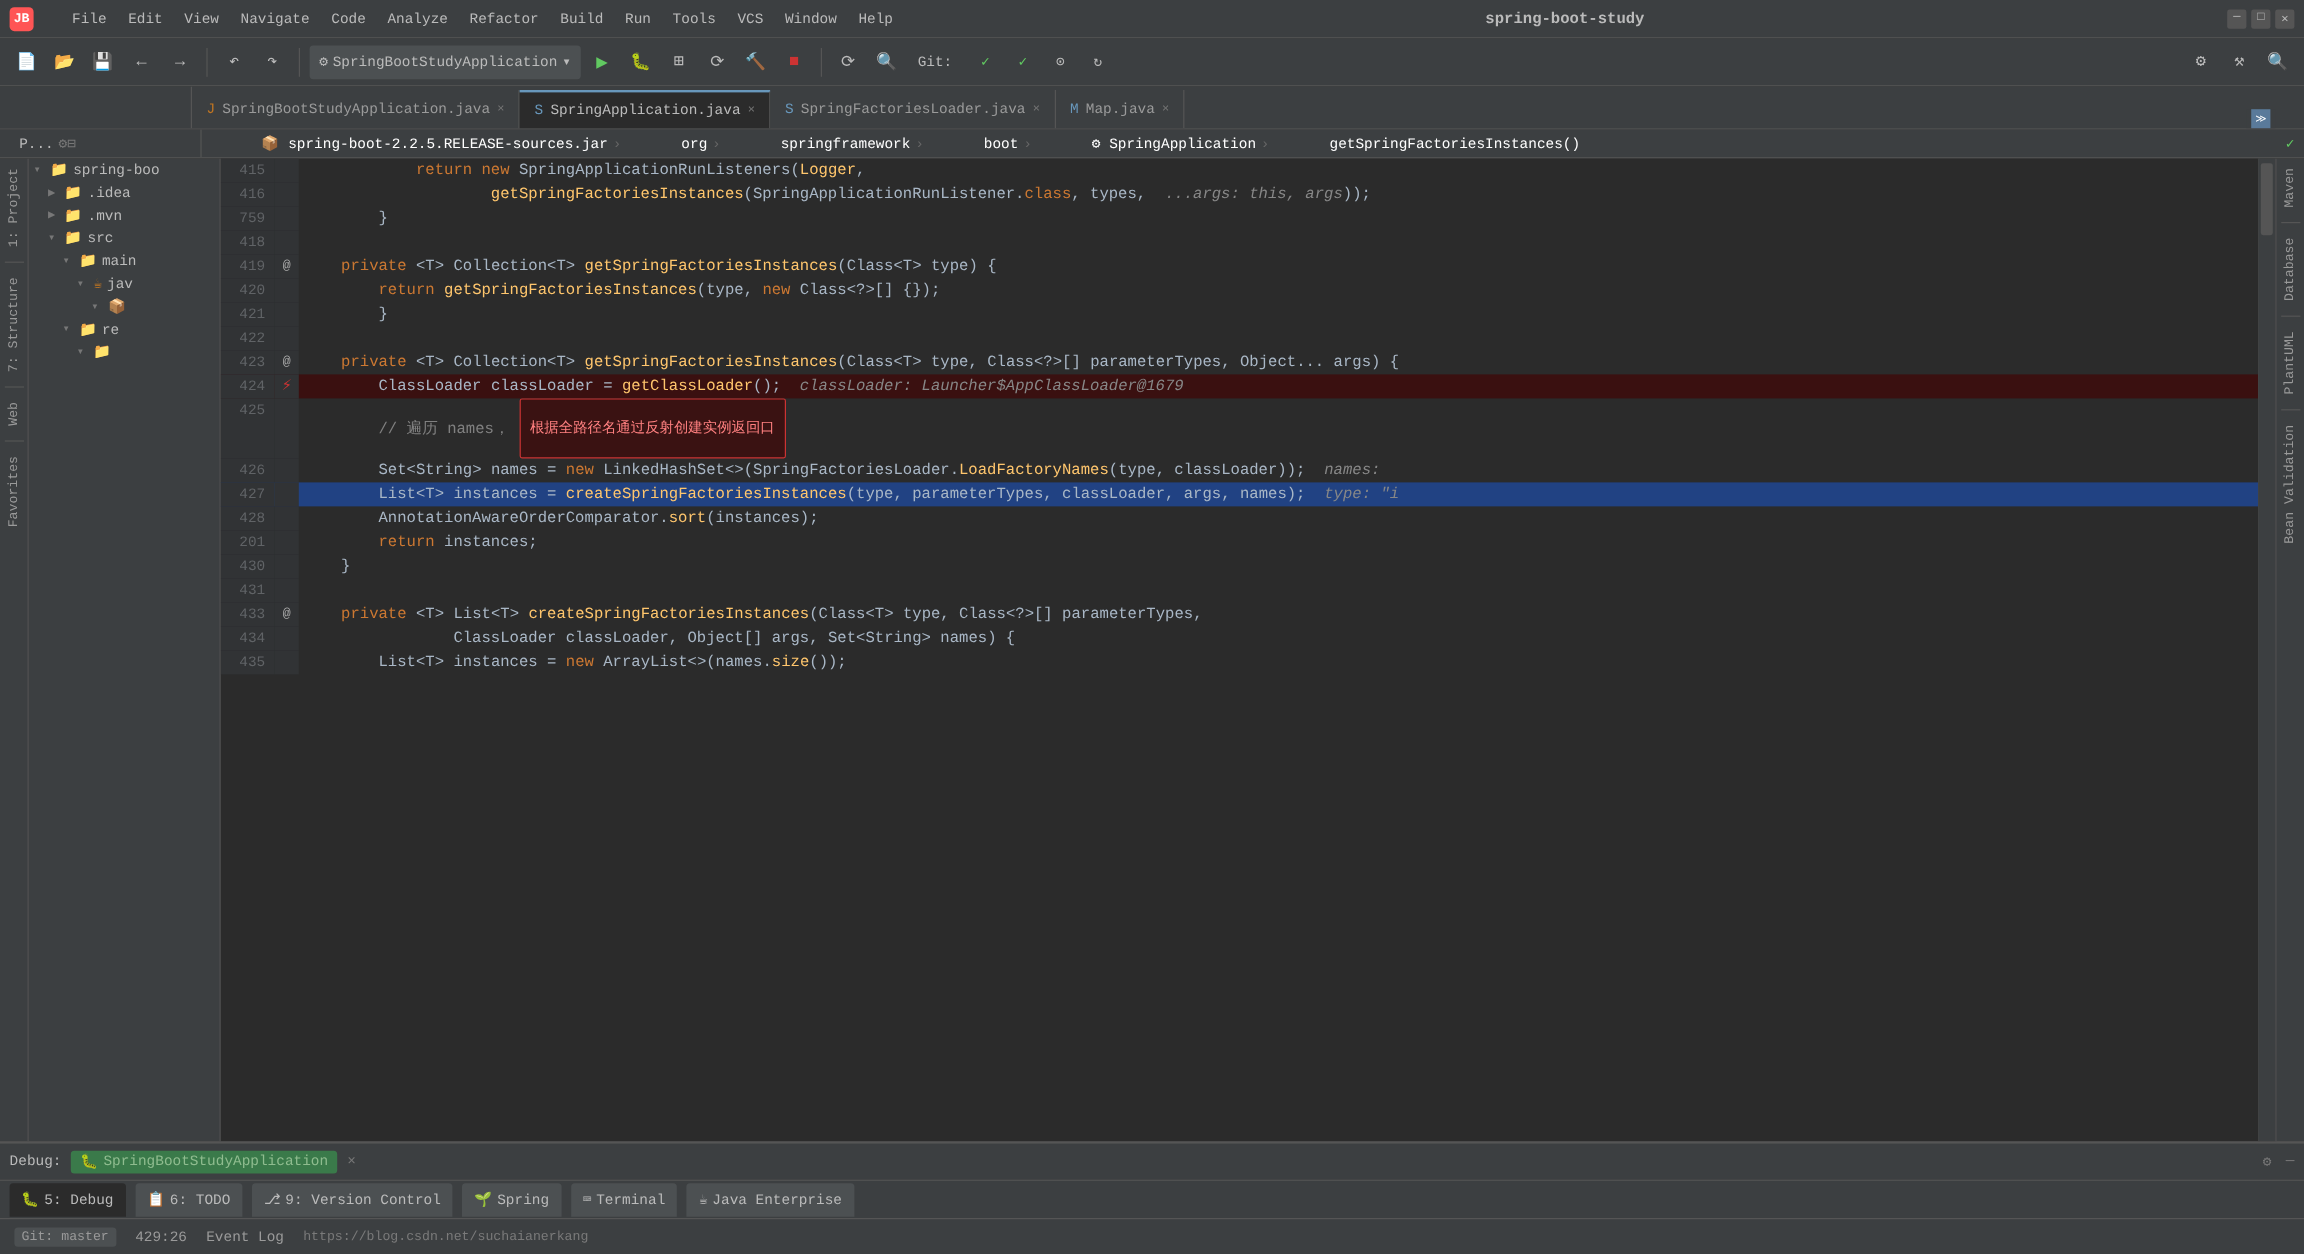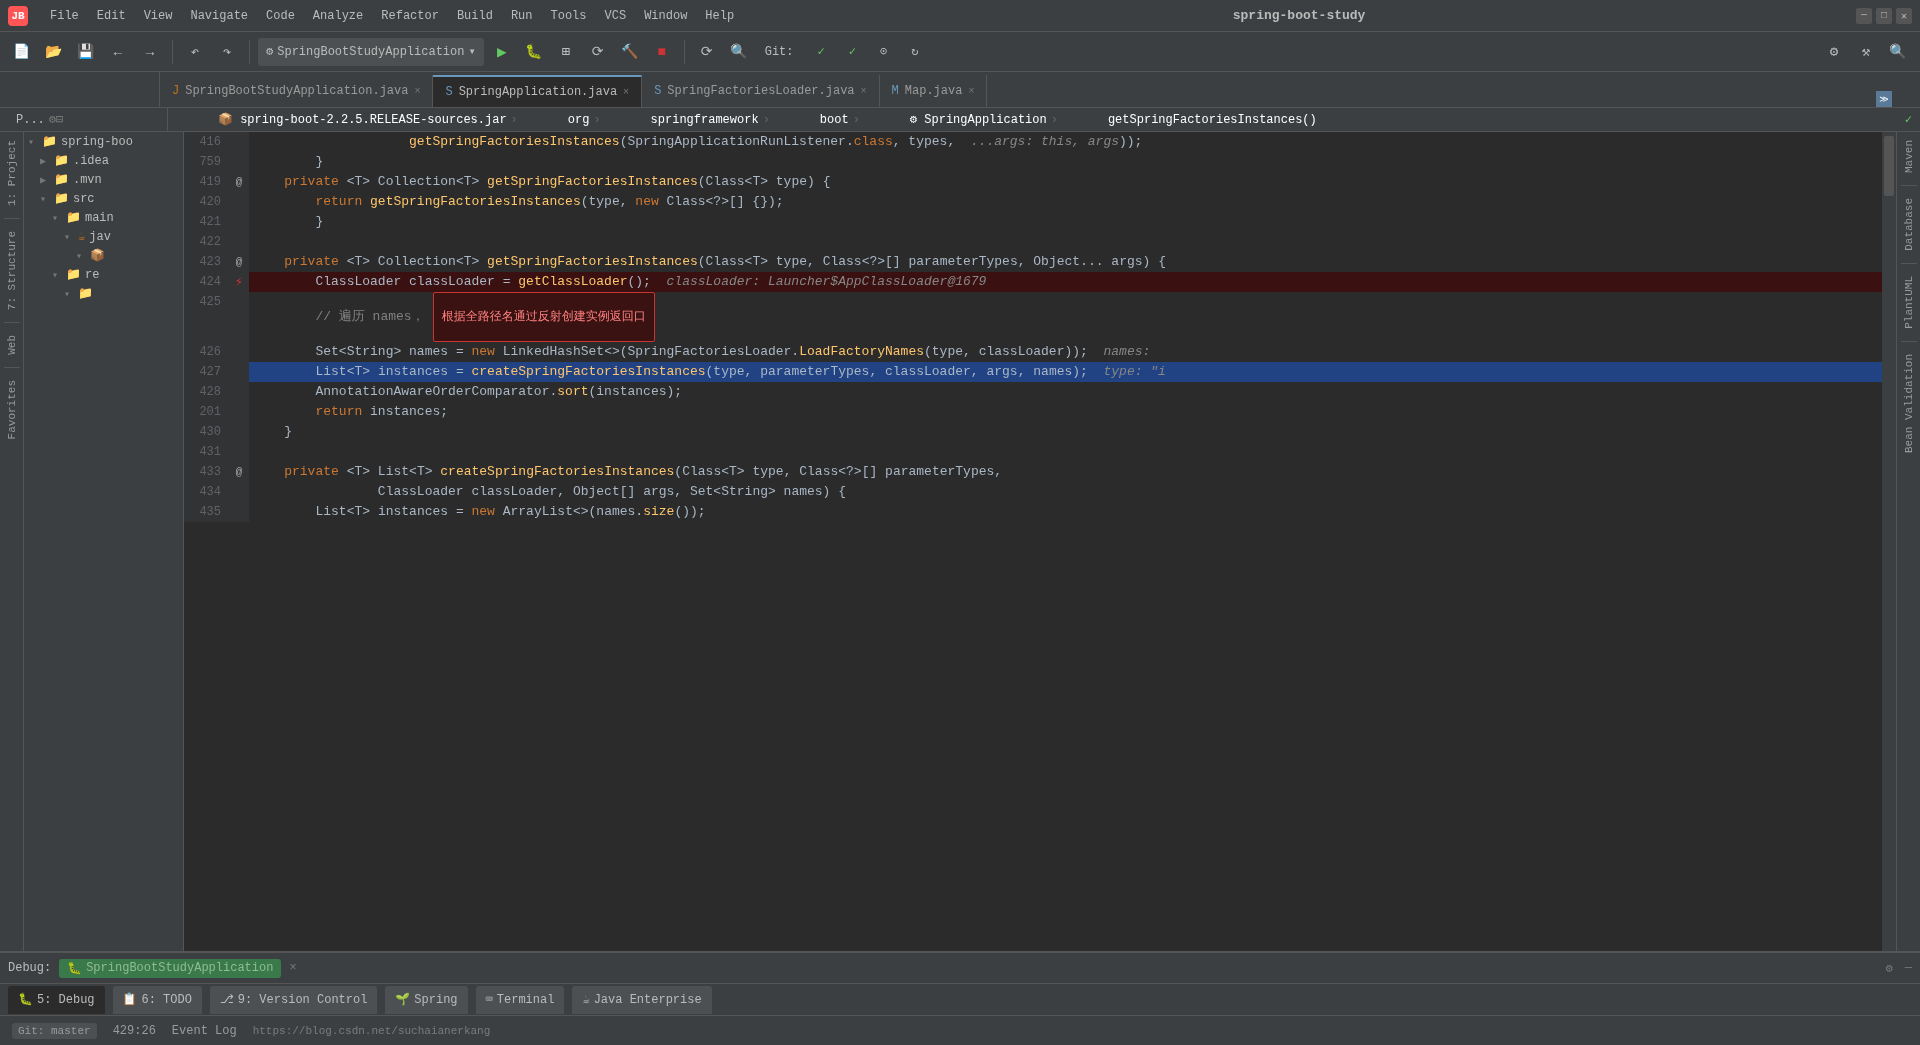--- a/index.html
+++ b/index.html
@@ -13,21 +13,21 @@
       overflow: hidden;
     }
 
     
     #title-bar {
       height: 32px;
       background: #3c3f41;
       display: flex;
       align-items: center;
       padding: 0 8px;
-      gap: 14px;
+      gap: 24px;
       border-bottom: 1px solid #555;
     }
     .title-bar-logo {
       width: 20px; height: 20px;
       background: #ff5555;
       border-radius: 4px;
       display: flex; align-items: center; justify-content: center;
       font-size: 11px; color: white; font-weight: bold;
     }
     .title-bar-menu {
@@ -509,33 +509,43 @@
       <div class="tree-item indent3">
         <span class="tree-arrow">▾</span>
         <span class="folder-icon">📁</span>
         <span></span>
       </div>
     </div>
 
     <div id="code-area">
       <div class="code-container">
 
+        <div class="code-line">
+          <div class="line-number">415</div>
+          <div class="line-gutter"></div>
+          <div class="line-content"><span class="kw">            return</span> <span class="kw">new</span> <span class="class-name">SpringApplicationRunListeners</span>(<span style="color:#ffc66d;">Logger</span>,</div>
+        </div>
 
         <div class="code-line">
           <div class="line-number">416</div>
           <div class="line-gutter"></div>
           <div class="line-content">                    <span class="method">getSpringFactoriesInstances</span>(<span class="class-name">SpringApplicationRunListener</span>.<span style="color:#cc7832;">class</span>, <span class="var">types</span>, <span class="debug-val"> ...args: this, args</span>));</div>
         </div>
 
         <div class="code-line">
           <div class="line-number">759</div>
           <div class="line-gutter"></div>
           <div class="line-content">        }</div>
         </div>
 
+        <div class="code-line">
+          <div class="line-number">418</div>
+          <div class="line-gutter"></div>
+          <div class="line-content"></div>
+        </div>
 
         <div class="code-line">
           <div class="line-number">419</div>
           <div class="line-gutter">
               <span style="color:#aaa; font-size:11px;">@</span>
             </div>
           <div class="line-content">    <span class="kw">private</span> &lt;<span class="type">T</span>&gt; <span class="class-name">Collection</span>&lt;<span class="type">T</span>&gt; <span class="method">getSpringFactoriesInstances</span>(<span class="class-name">Class</span>&lt;<span class="type">T</span>&gt; <span class="var">type</span>) {</div>
         </div>
 
         <div class="code-line">

